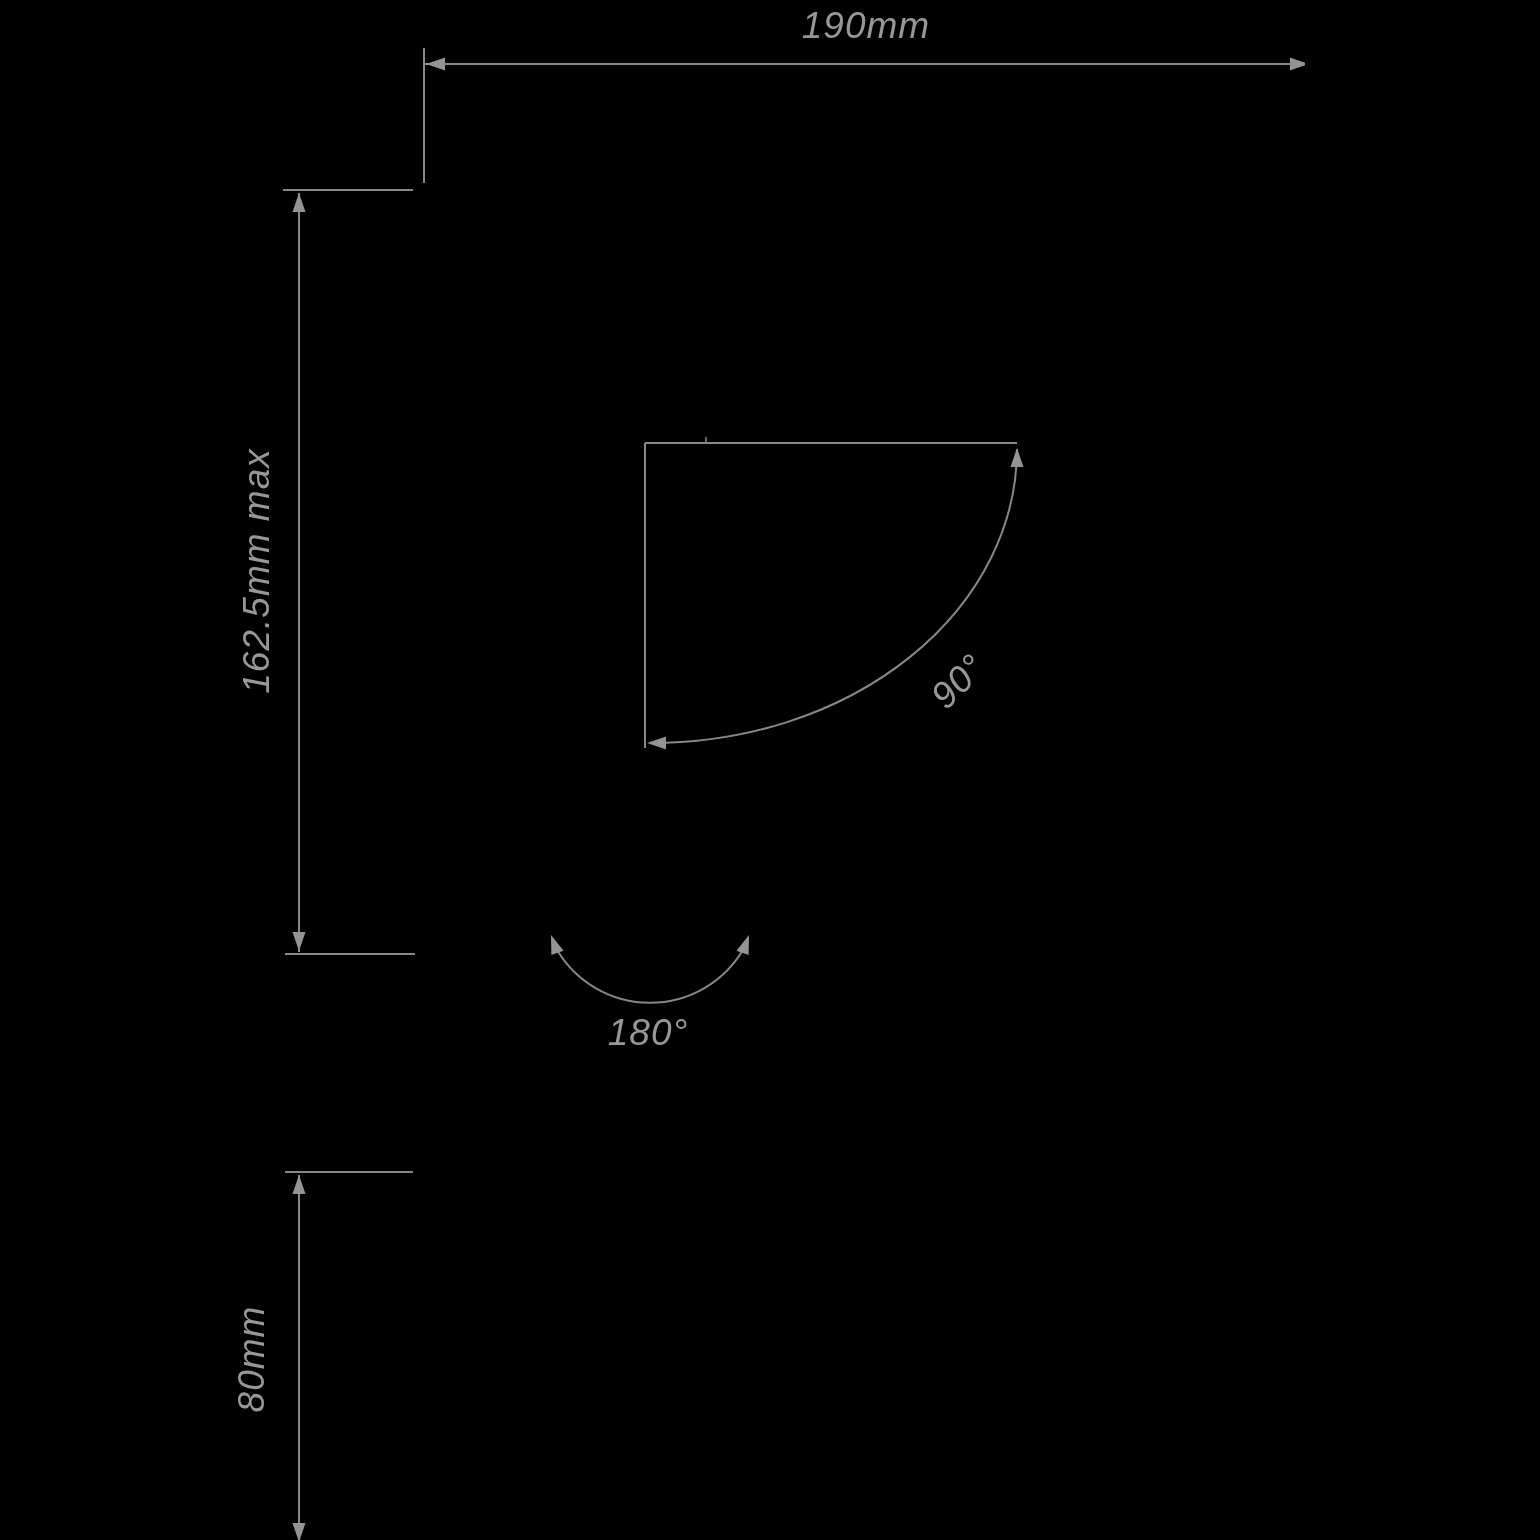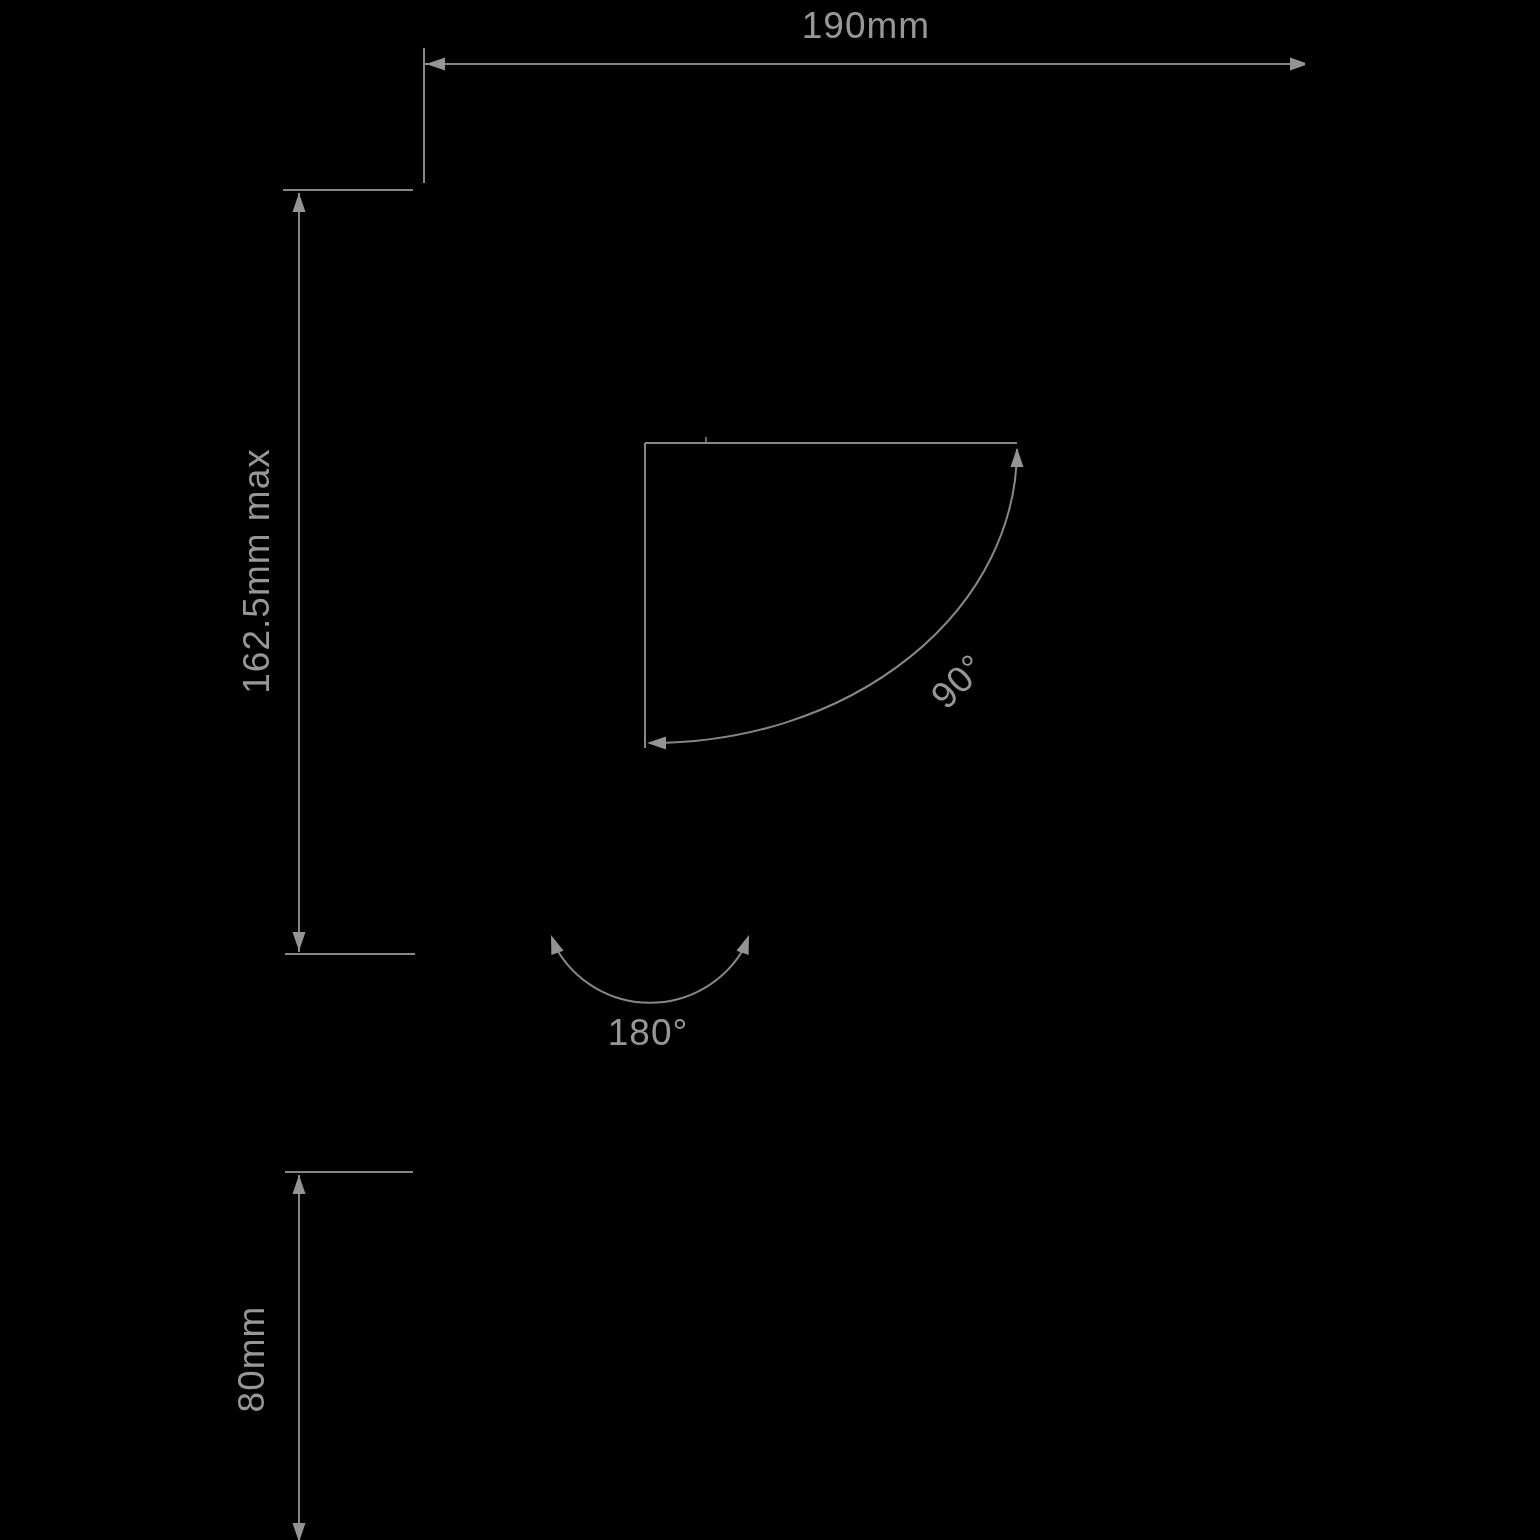--- a/index.html
+++ b/index.html
@@ -2,21 +2,21 @@
 <html style="--bg: #000000; --line: #878787; --arrow: #949494; --text: #979797;"><head>
 <meta charset="utf-8">
 <style>
   :root{
     --bg:#000000;
     --line:#878787;
     --arrow:#949494;
     --text:#979797;
   }
   html,body{margin:0;padding:0;background:var(--bg);}
-  .stage{position:relative;width:1305px;height:1540px;background:var(--bg);overflow:hidden;}
+  .stage{position:relative;width:1305px;height:1540px;background:var(--bg);overflow:hidden;font-style:italic;}
   svg{position:absolute;left:0;top:0;display:block;}
   .ln{stroke:var(--line);stroke-width:2;fill:none;stroke-linecap:butt;}
   .tick{stroke:var(--line);stroke-width:1.5;fill:none;}
   .arrow{fill:var(--arrow);stroke:none;}
   .lbl{
     fill:var(--text);
     font-family:"Liberation Sans", sans-serif;
     font-size:37px;
     font-weight:400;
     letter-spacing:1px;

